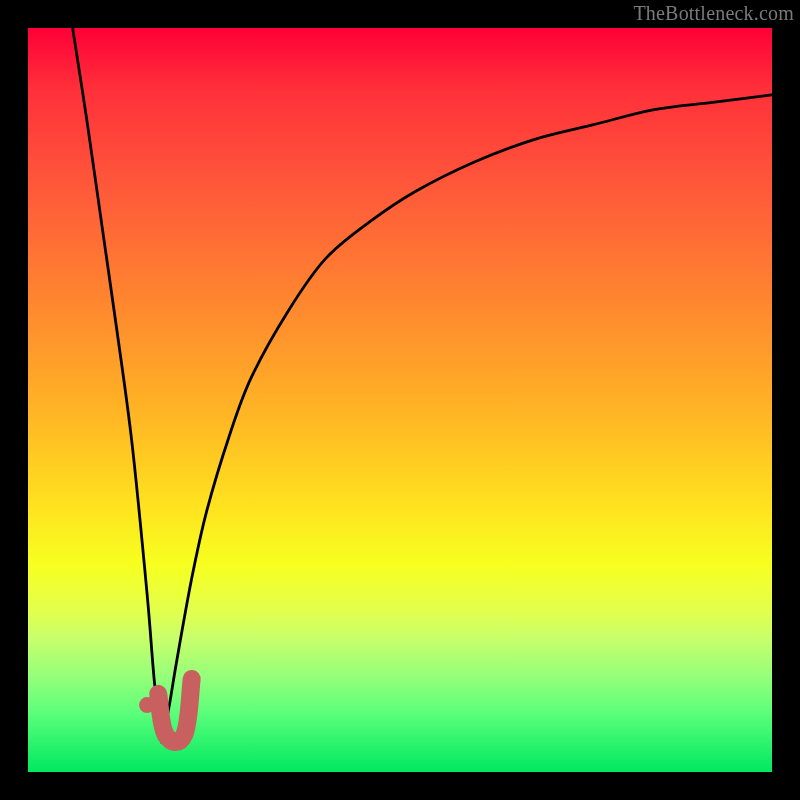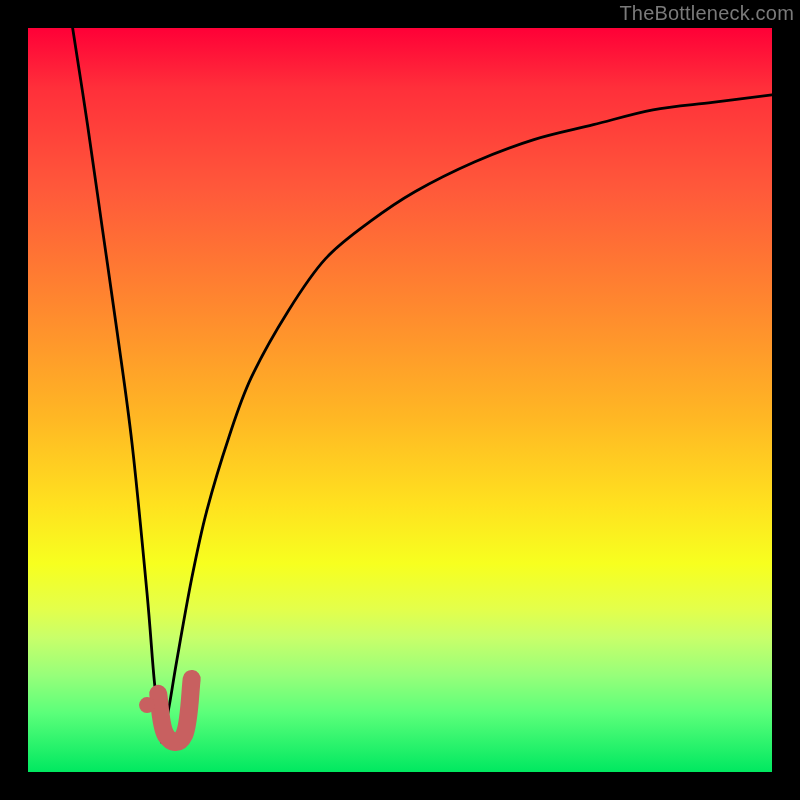--- a/index.html
+++ b/index.html
@@ -11,20 +11,21 @@
     overflow: hidden;
     font-family: Arial, Helvetica, sans-serif;
   }
   .frame {
     position: absolute;
     top: 0;
     left: 0;
     width: 800px;
     height: 800px;
     background: #000;
+    font-family: Liberation Serif, serif;
   }
   .plot-area {
     position: absolute;
     top: 28px;
     left: 28px;
     width: 744px;
     height: 744px;
     
     background: linear-gradient(
       to bottom,

